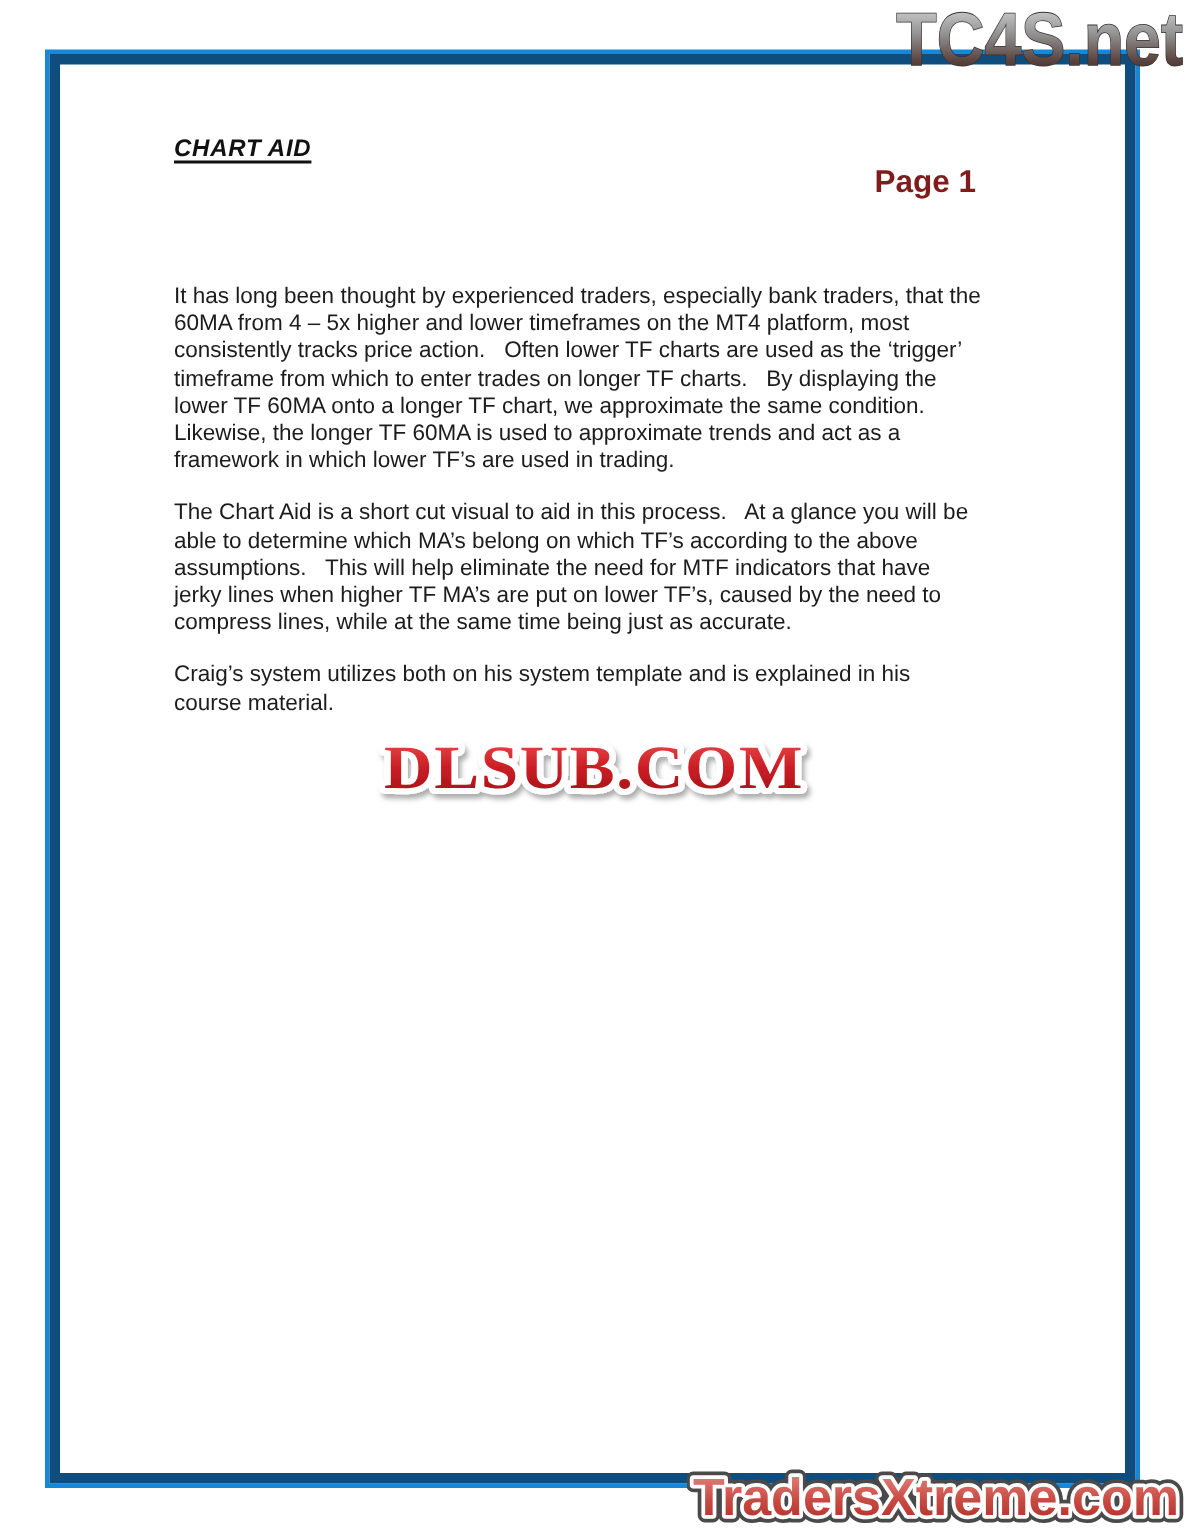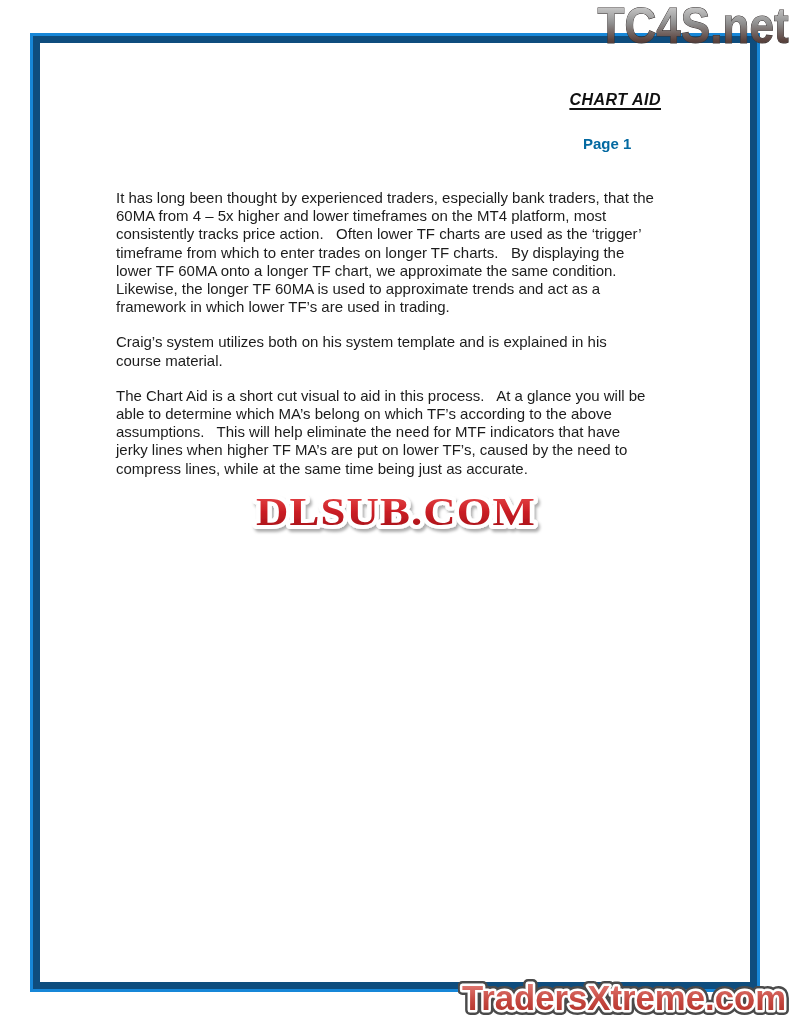--- a/index.html
+++ b/index.html
@@ -11,27 +11,27 @@
   .frame-outer{
     position:absolute;left:30px;top:33px;width:730px;height:959px;
     background:#1787d8;z-index:1;
   }
   .frame-inner{
     position:absolute;left:3px;top:3px;right:3px;bottom:3px;
     border:7px solid #0e4d7e;background:#ffffff;box-sizing:border-box;
   }
   .doc-title{
     position:absolute;left:116px;top:91px;width:545px;z-index:3;
-    text-align:right;font-size:16px;font-weight:bold;font-style:italic;
+    text-align:left;font-size:16px;font-weight:bold;font-style:italic;
     color:#111111;letter-spacing:0.5px;
     text-decoration:underline;text-decoration-thickness:2px;text-underline-offset:3px;
   }
   .page-num{
     position:absolute;left:583px;top:110px;z-index:3;
-    font-size:15px;font-weight:bold;color:#0369a1;margin-top:25px;
+    font-size:21px;font-weight:bold;color:#7f1d1d;
   }
   .body-text{
     position:absolute;left:116px;top:189px;width:600px;z-index:3;
   }
   .body-text p{
     margin:0 0 17px 0;
     font-size:15px;line-height:18.2px;color:#1c1c1c;
     white-space:pre;
   }
   .logo-tc4s{position:absolute;left:591px;top:0px;z-index:4;}
@@ -63,27 +63,27 @@
   <div class="page-num">Page 1</div>
 
   <div class="body-text">
     <p>It has long been thought by experienced traders, especially bank traders, that the
 60MA from 4 – 5x higher and lower timeframes on the MT4 platform, most
 consistently tracks price action.   Often lower TF charts are used as the ‘trigger’
 timeframe from which to enter trades on longer TF charts.   By displaying the
 lower TF 60MA onto a longer TF chart, we approximate the same condition.
 Likewise, the longer TF 60MA is used to approximate trends and act as a
 framework in which lower TF’s are used in trading.</p>
-    <p>Craig’s system utilizes both on his system template and is explained in his
-course material.</p>
     <p>The Chart Aid is a short cut visual to aid in this process.   At a glance you will be
 able to determine which MA’s belong on which TF’s according to the above
 assumptions.   This will help eliminate the need for MTF indicators that have
 jerky lines when higher TF MA’s are put on lower TF’s, caused by the need to
 compress lines, while at the same time being just as accurate.</p>
+    <p>Craig’s system utilizes both on his system template and is explained in his
+course material.</p>
   </div>
 
   <svg class="logo-dlsub" width="296" height="58" viewBox="0 0 296 58">
     <defs>
       <linearGradient id="g-dlsub" x1="0" y1="0" x2="0" y2="1">
         <stop offset="0" stop-color="#ef5353"></stop>
         <stop offset="0.5" stop-color="#cc1f26"></stop>
         <stop offset="1" stop-color="#9e0f15"></stop>
       </linearGradient>
       <filter id="dlsub-shadow" x="-20%" y="-20%" width="140%" height="160%">

